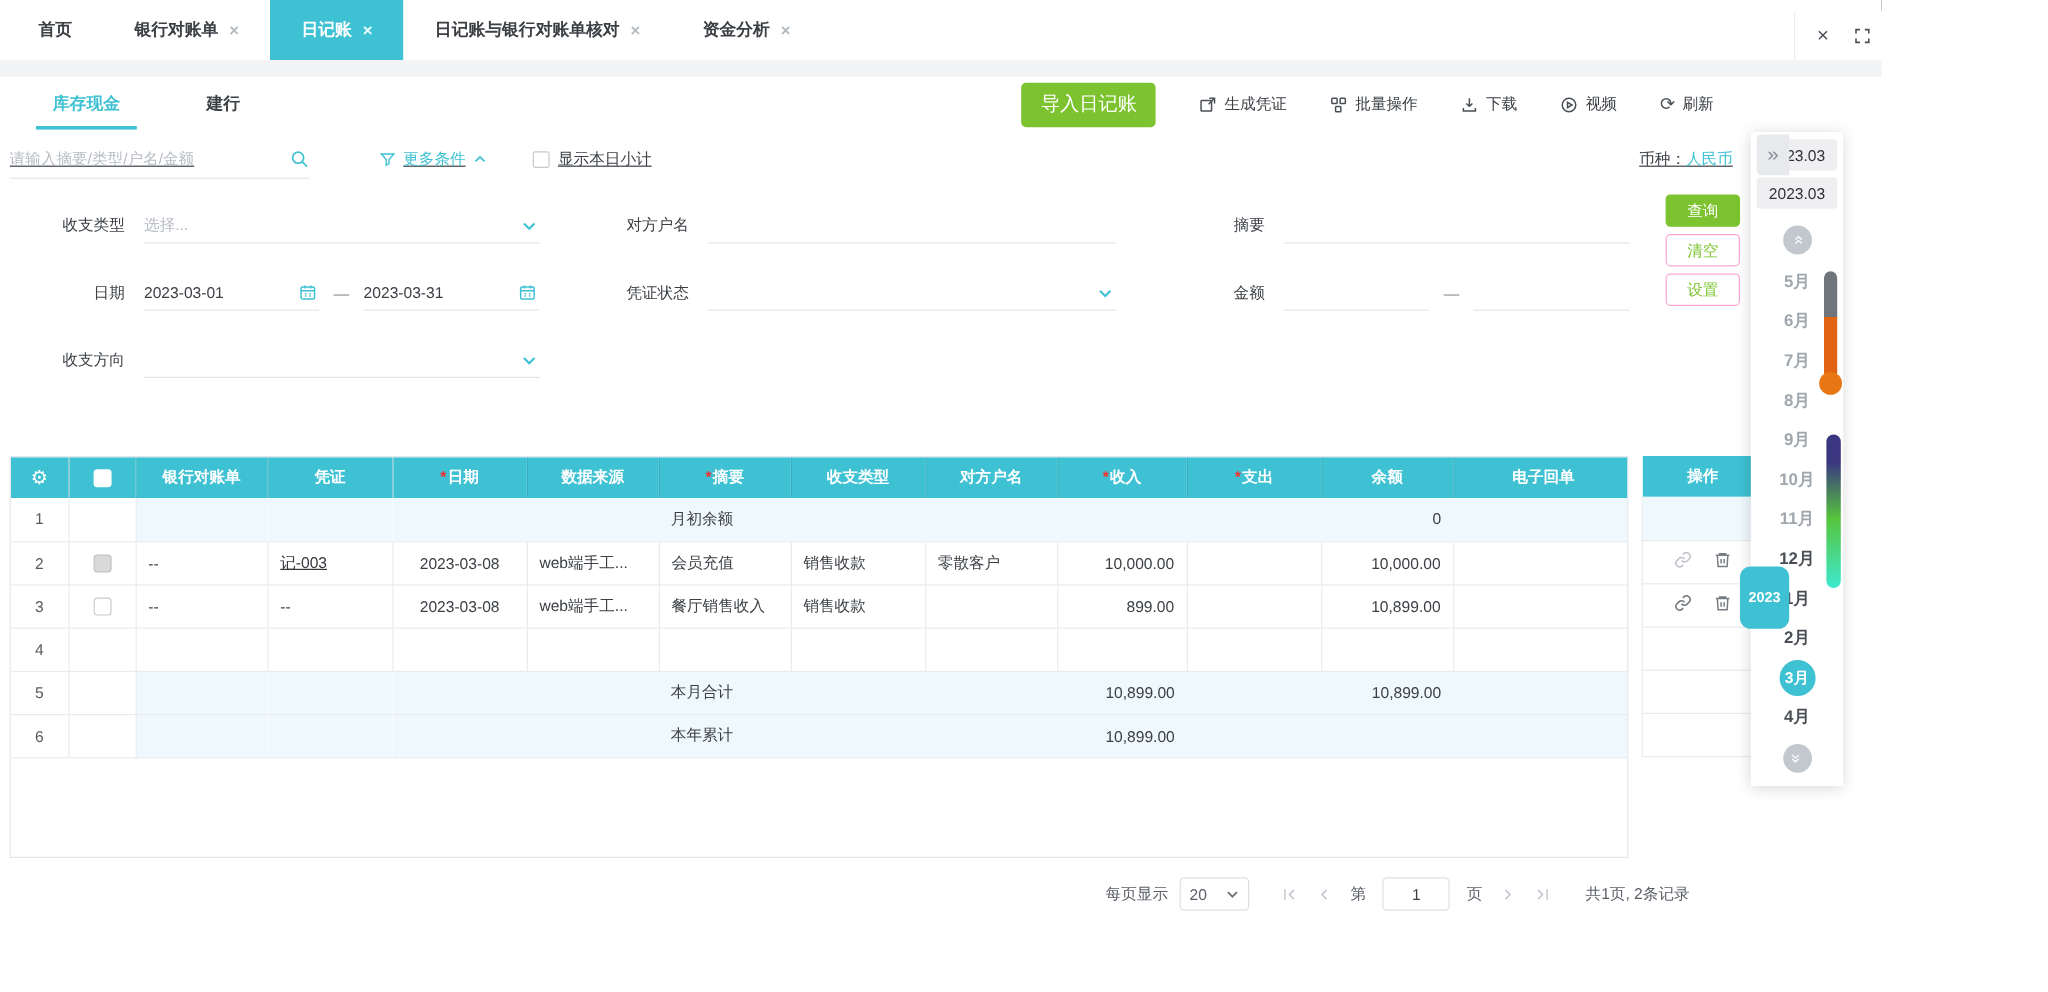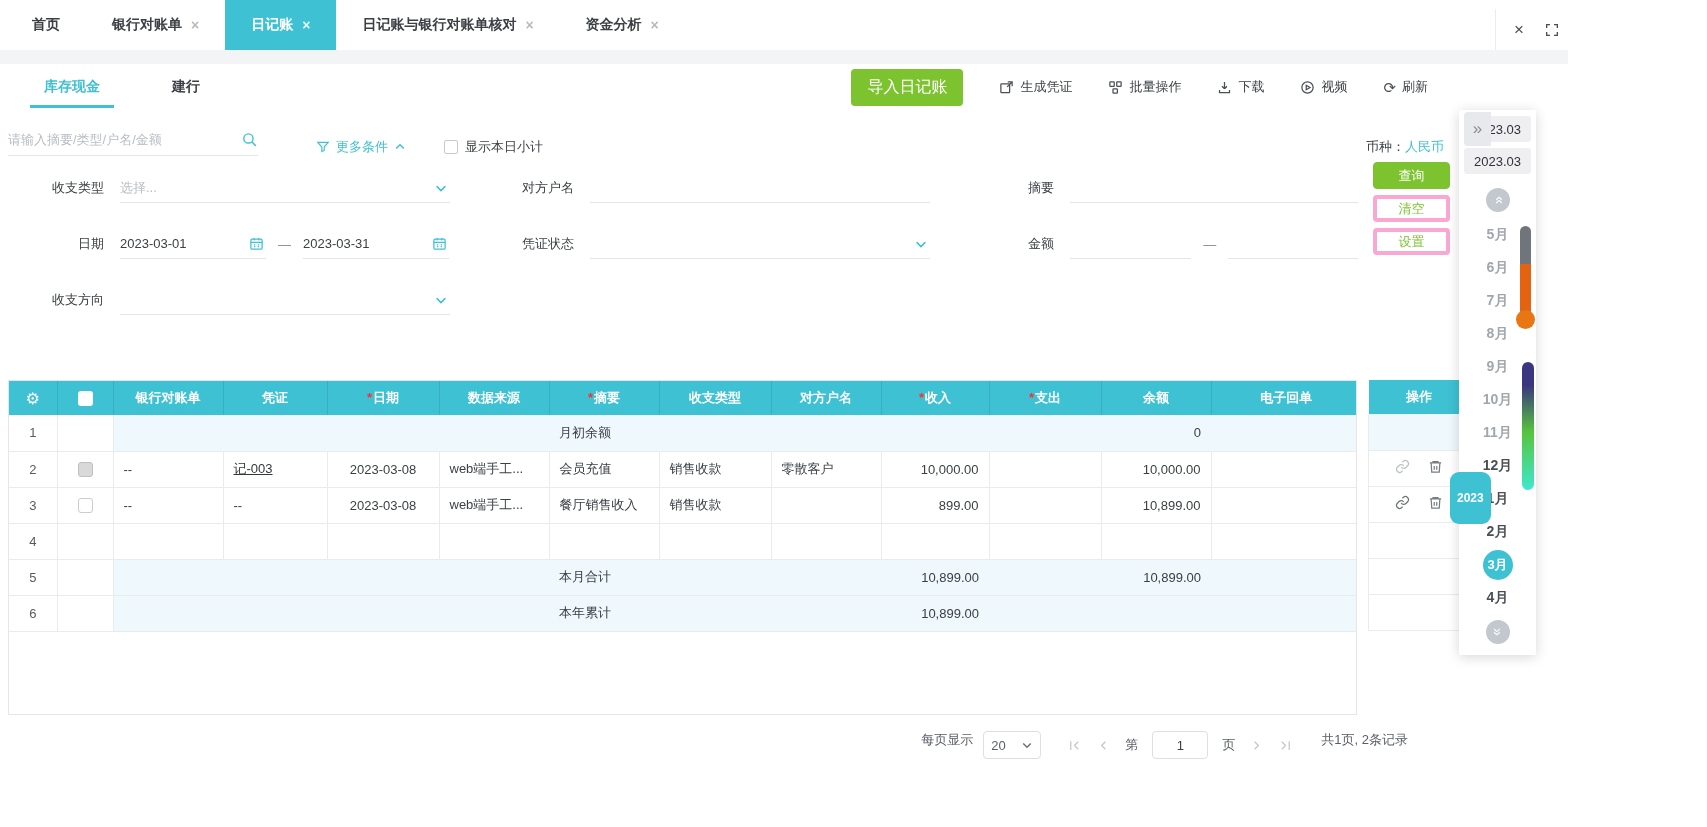--- a/index.html
+++ b/index.html
@@ -32,21 +32,21 @@
   .atab { position: relative; padding: 0 36px; display: flex; align-items: center; font-size: 14px; font-weight: bold; color: #3c4045; cursor: pointer; }
   .atab.active { color: #3ec1d3; }
   .atab.active::after { content: ""; position: absolute; left: 22px; right: 22px; bottom: 2px; height: 3px; background: #3ec1d3; }
   .toolbar { margin-left: auto; display: flex; align-items: center; gap: 36px; padding-right: 42px; }
   .btn-import { background: #7cc32f; color: #fff; border: none; border-radius: 4px; padding: 8px 16px; font-size: 16px; cursor: pointer; }
   .titem { display: flex; align-items: center; gap: 6px; font-size: 13px; color: #3c4045; cursor: pointer; }
   .titem svg, .titem .gly { color: #4a4f55; }
   .gly-refresh { font-size: 15px; line-height: 1; }
 
   
-  .searchrow { height: 46px; display: flex; align-items: flex-end; }
+  .searchrow { height: 46px; display: flex; align-items: center; text-decoration: underline; }
   .search-wrap { width: 250px; border-bottom: 1px solid #e3e5e8; display: flex; align-items: center; height: 32px; }
   .search-wrap input { border: none; outline: none; flex: 1; font-size: 13px; color: #3c4045; background: transparent; }
   .search-wrap input::placeholder { color: #b8bdc4; }
   .more { margin-left: 58px; display: flex; align-items: center; gap: 6px; color: #3ec1d3; cursor: pointer; }
   .subtotal { margin-left: 38px; display: flex; align-items: center; gap: 7px; cursor: pointer; }
   .cbx { width: 14px; height: 14px; border: 1px solid #c5c9ce; border-radius: 2px; background: #fff; }
   .currency { margin-left: auto; padding-right: 26px; }
   .currency .cur { color: #3ec1d3; }
 
   
@@ -55,23 +55,23 @@
   .fcell { display: flex; align-items: center; height: 56px; }
   .flabel { width: 112px; text-align: right; padding-right: 16px; color: #3c4045; flex: none; }
   .uline { border-bottom: 1px solid #e3e5e8; height: 30px; display: flex; align-items: center; position: relative; }
   .uline input { border: none; outline: none; background: transparent; font-size: 13px; color: #3c4045; width: 100%; }
   .uline input::placeholder { color: #b8bdc4; }
   .w330 { width: 330px; } .w340 { width: 340px; } .w320 { width: 320px; }
   .datef { width: 146px; } .amtf1 { width: 140px; } .amtf2 { width: 150px; }
   .dash { padding: 0 12px; color: #888; }
   .chev { position: absolute; right: 2px; }
   .fbtns { position: absolute; top: 6px; right: 20px; display: flex; flex-direction: column; gap: 6px; }
-  .fbtn { width: 77px; height: 27px; border-radius: 4px; font-size: 13px; cursor: pointer; }
+  .fbtn { width: 62px; height: 27px; border-radius: 4px; font-size: 13px; cursor: pointer; }
   .fbtn.solid { background: #7cc32f; border: 1px solid #7cc32f; color: #fff; }
-  .fbtn.ghost { background: #fff; border: 4px solid #f9a8d4; color: #7cc32f; }
+  .fbtn.ghost { background: #fff; border: 1px solid #f9a8d4; color: #7cc32f; }
 
   
   .tables { display: flex; margin-top: 38px; align-items: flex-start; }
   .main-wrap { width: 1354px; height: 335px; border: 1px solid #e3e6ea; background: #fff; overflow: hidden; }
   table.grid { border-collapse: collapse; table-layout: fixed; width: 1352px; font-size: 13px; }
   table.grid th { height: 34px; background: #3ec1d3; color: #fff; font-weight: bold; border-right: 1px solid #35b0c3; text-align: center; padding: 0 4px; white-space: nowrap; overflow: hidden; }
   table.grid th:last-child { border-right: none; }
   .req { color: #ff2d2d; font-style: normal; margin-right: 1px; }
   table.grid td { height: 36px; border-bottom: 1px solid #e9ecef; border-right: 1px solid #e9ecef; padding: 0 10px; white-space: nowrap; overflow: hidden; }
   table.grid td:last-child { border-right: none; }
@@ -87,21 +87,21 @@
   .ops-wrap { margin-left: 11px; width: 102px; }
   table.ops { border-collapse: collapse; table-layout: fixed; width: 102px; font-size: 13px; }
   table.ops th { height: 34px; background: #3ec1d3; color: #fff; font-weight: bold; text-align: center; }
   table.ops td { height: 36px; border: 1px solid #e9ecef; border-top: none; text-align: center; }
   table.ops td.b { background: #eef8fd; }
   .opicons { display: inline-flex; gap: 18px; align-items: center; }
   .oplink { color: #9aa0a6; cursor: pointer; } .oplink.lite { color: #bcc1c7; }
   .optrash { color: #787d84; cursor: pointer; }
 
   
-  .pager { display: flex; justify-content: flex-end; gap: 10px; margin-top: 16px; padding-right: 62px; color: #5a5e66; }
+  .pager { display: flex; align-items: center; justify-content: flex-end; gap: 10px; margin-top: 16px; padding-right: 62px; color: #5a5e66; }
   .selbox { width: 58px; height: 28px; border: 1px solid #dcdfe6; border-radius: 4px; display: flex; align-items: center; justify-content: space-between; padding: 0 7px; cursor: pointer; }
   .pnav { display: flex; align-items: center; gap: 14px; margin-left: 16px; color: #c2c7cf; }
   .pnav .nv { cursor: pointer; display: flex; align-items: center; }
   .pageinput { width: 56px; height: 28px; border: 1px solid #dcdfe6; border-radius: 4px; text-align: center; font-size: 13px; color: #3c4045; outline: none; }
   .ptotal { margin-left: 18px; }
 
   
   .collapse-btn { position: absolute; left: 1464px; top: 112px; width: 27px; height: 34px; background: #e7e9ec; border-radius: 4px 0 0 4px; display: flex; align-items: center; justify-content: center; color: #878d96; font-size: 17px; cursor: pointer; z-index: 6; }
   .mpanel { position: absolute; left: 1459px; top: 110px; width: 77px; height: 545px; background: #fff; box-shadow: 0 2px 12px rgba(0,0,0,.16); z-index: 5; }
   .chip { margin: 6px 5px 0 5px; height: 26px; background: #efeff2; border-radius: 3px; display: flex; align-items: center; justify-content: center; font-size: 13px; color: #2f3338; }

